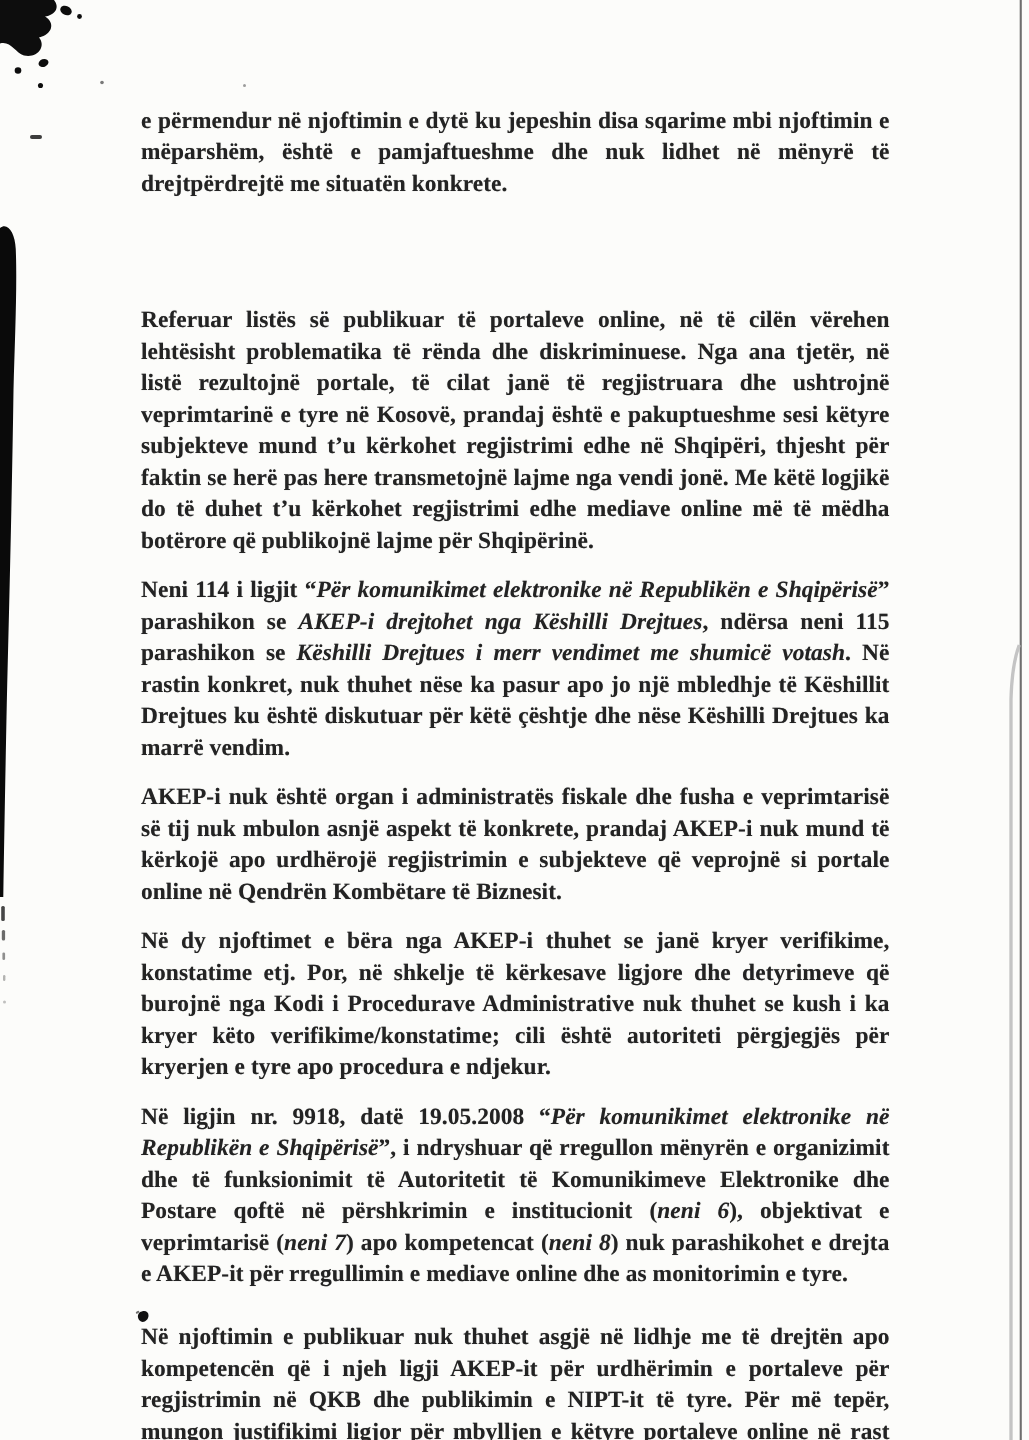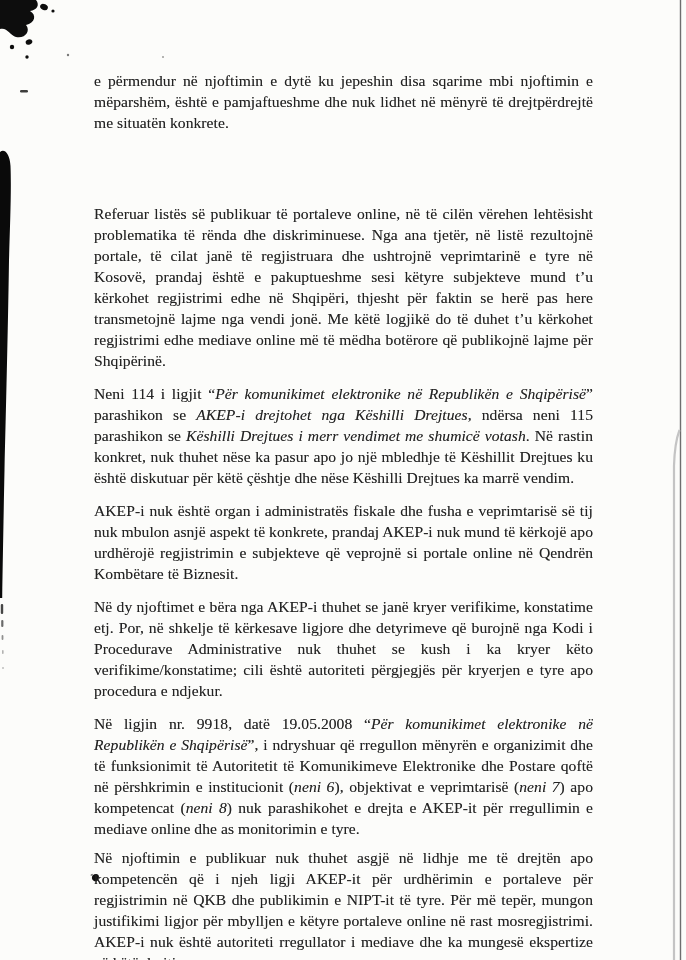--- a/index.html
+++ b/index.html
@@ -10,35 +10,36 @@
   body{
     width:686px;height:960px;
     background:var(--paper);
     overflow:hidden;
     font-family:"Liberation Serif","DejaVu Serif",serif;
   }
   .page{
     position:relative;
     width:686px;height:960px;
     background:var(--paper);
+    font-weight:bold;
   }
   .doc{
     position:absolute;
     left:94px;top:70px;
     width:499px;
     color:var(--ink);
     font-size:15.6px;
     line-height:21px;
     text-align:justify;
     text-shadow:0 0 0.5px rgba(25,25,25,.4);
     letter-spacing:.05px;
   }
   .doc p{margin:0 0 12px 0;}
   .doc p.p1{margin-bottom:70px;}
-  .doc p.p6{margin-bottom:8px;}
+  .doc p.p6{margin-bottom:21px;}
   .doc .it{font-style:italic;}
   .artifacts{
     position:absolute;left:0;top:0;width:686px;height:960px;
     pointer-events:none;
   }
 </style>
 </head>
 <body>
 
 <div class="page">

